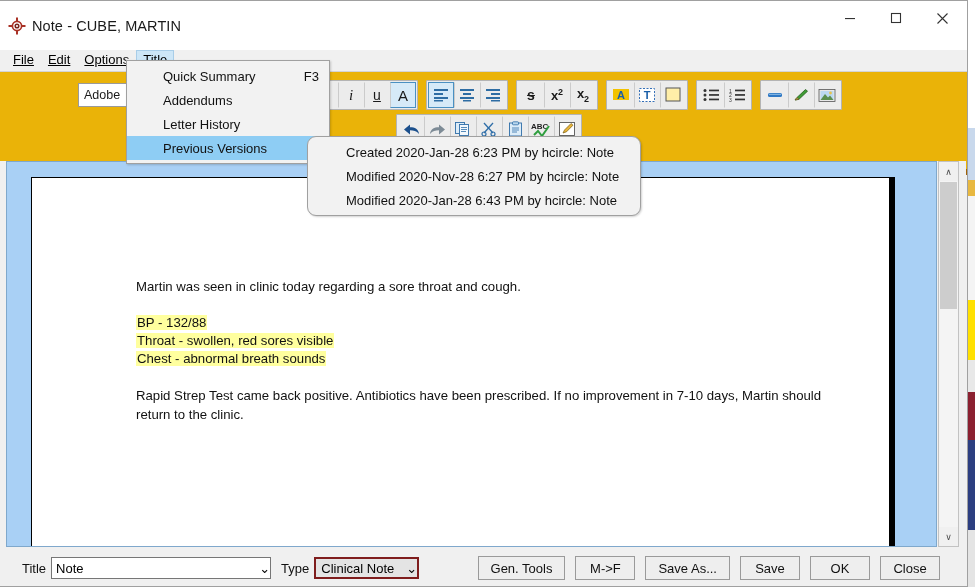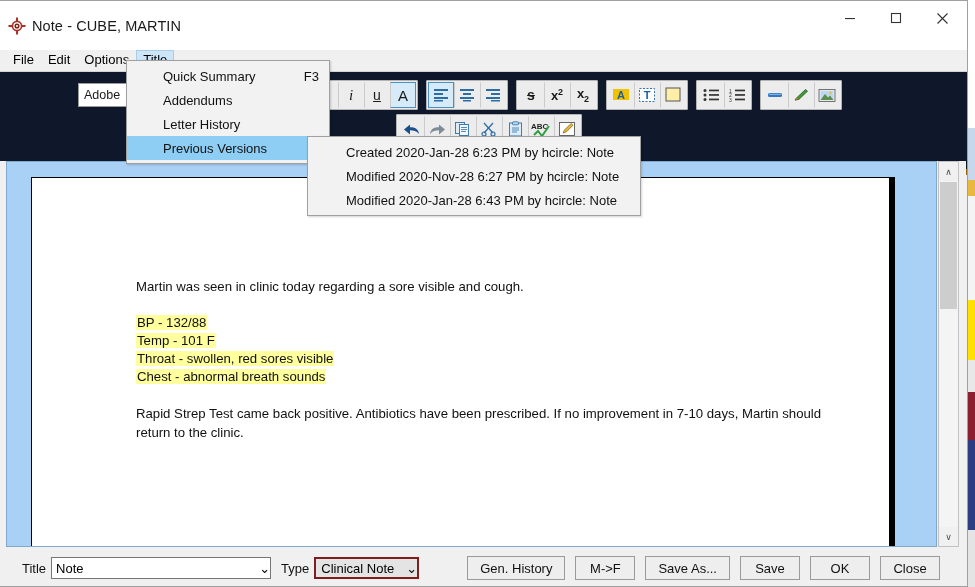--- a/index.html
+++ b/index.html
@@ -73,31 +73,32 @@
     display: flex; align-items: center;
     padding-left: 6px;
     border-bottom: 1px solid #d4d4d4;
     position: relative; z-index: 5;
   }
   .menu-item {
     font-size: 13px; color: #000;
     padding: 2px 7px 3px 7px;
     line-height: 16px;
     white-space: nowrap;
+    text-decoration: underline;
   }
   .menu-item.active {
     background: #cde6f7;
     border: 1px solid #a8cde8;
     border-bottom-color: #cde6f7;
     padding: 1px 6px 2px 6px;
   }
   
   .toolbar-area {
     height: 103px;
-    background: #0f172a;
+    background: #eab308;
     position: relative;
     border-bottom: 6px solid #a16207;
   }
   .tb-row { position: absolute; display: flex; align-items: center; }
   .tb-row1 { top: 8px; left: 78px; }
   .tb-row2 { top: 42px; left: 396px; }
   .tb-group {
     display: flex; align-items: center;
     background: #ececec;
     border: 1px solid #b4b4b4;
@@ -230,21 +231,21 @@
   
   .dropdown {
     position: absolute;
     background: #f2f2f2;
     border: 1px solid #a0a0a0;
     z-index: 100;
     padding: 3px 0;
     box-shadow: 1px 1px 2px rgba(0,0,0,0.18);
   }
   .tools-menu { left: 126px; top: 59px; width: 204px; }
-  .versions-menu { left: 307px; top: 135px; width: 334px; }
+  .versions-menu { left: 307px; top: 135px; width: 334px; border-radius: 9px; }
   .dd-item {
     height: 24px;
     display: flex; align-items: center;
     font-size: 13px; color: #111;
     padding: 0 10px 0 36px;
     white-space: nowrap;
     position: relative;
   }
   .dd-item.hi { background: #8ecdf4; }
   .dd-shortcut { margin-left: auto; padding-left: 20px; color: #111; }
@@ -494,24 +495,23 @@
               </svg>
           </div>
         </div>
       </div>
     </div>
 
     <div class="editor-wrap">
       <div class="editor-canvas">
         <div class="page">
           <div class="page-body">
-            <p class="para">Martin was seen in clinic today regarding a sore visible and cough.</p>
+            <p class="para">Martin was seen in clinic today regarding a sore throat and cough.</p>
             <div class="vitals">
               <div><span class="hl">BP - 132/88</span></div>
-              <div><span class="hl">Temp - 101 F</span></div>
               <div><span class="hl">Throat - swollen, red sores visible</span></div>
               <div><span class="hl">Chest - abnormal breath sounds</span></div>
             </div>
             <p class="para2">Rapid Strep Test came back positive.  Antibiotics have been prescribed.  If no improvement in 7-10 days,  Martin should return to the clinic.</p>
           </div>
         </div>
       </div>
 
       <div class="vscroll">
         <div class="vs-track"></div>
@@ -526,21 +526,21 @@
       <div class="title-combo">
         <span style="flex:1">Note</span>
         <span class="cb-arrow">⌄</span>
       </div>
       <span class="lbl" style="margin-left:10px">Type</span>
       <div class="type-combo">
         <span style="flex:1">Clinical Note</span>
         <span class="cb-arrow">⌄</span>
       </div>
       <div class="btn-row">
-        <div class="btn">Gen. History</div>
+        <div class="btn">Gen. Tools</div>
         <div class="btn">M-&gt;F</div>
         <div class="btn">Save As...</div>
         <div class="btn">Save</div>
         <div class="btn">OK</div>
         <div class="btn">Close</div>
       </div>
     </div>
 
     <div class="dropdown tools-menu">
       <div class="dd-item">

